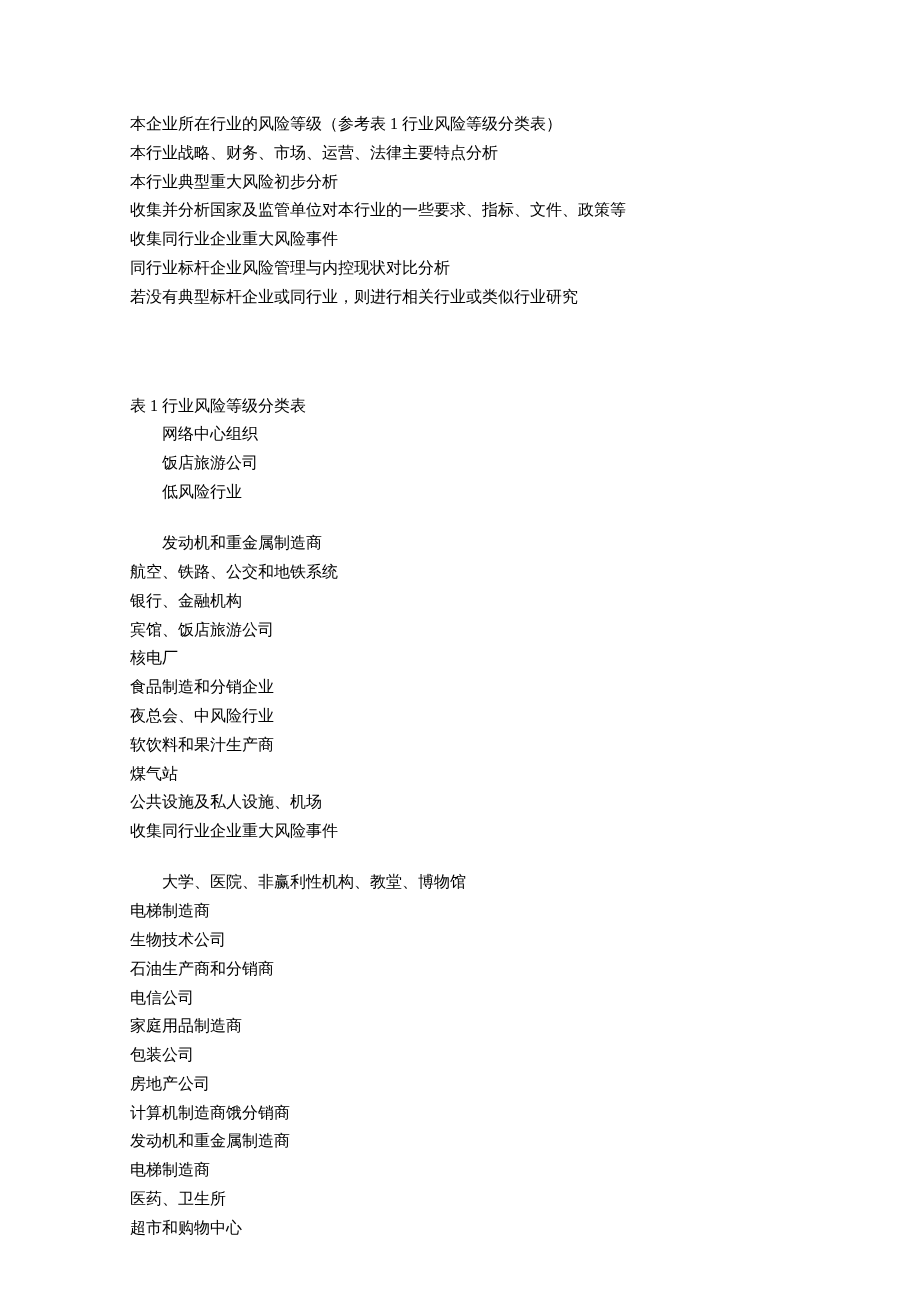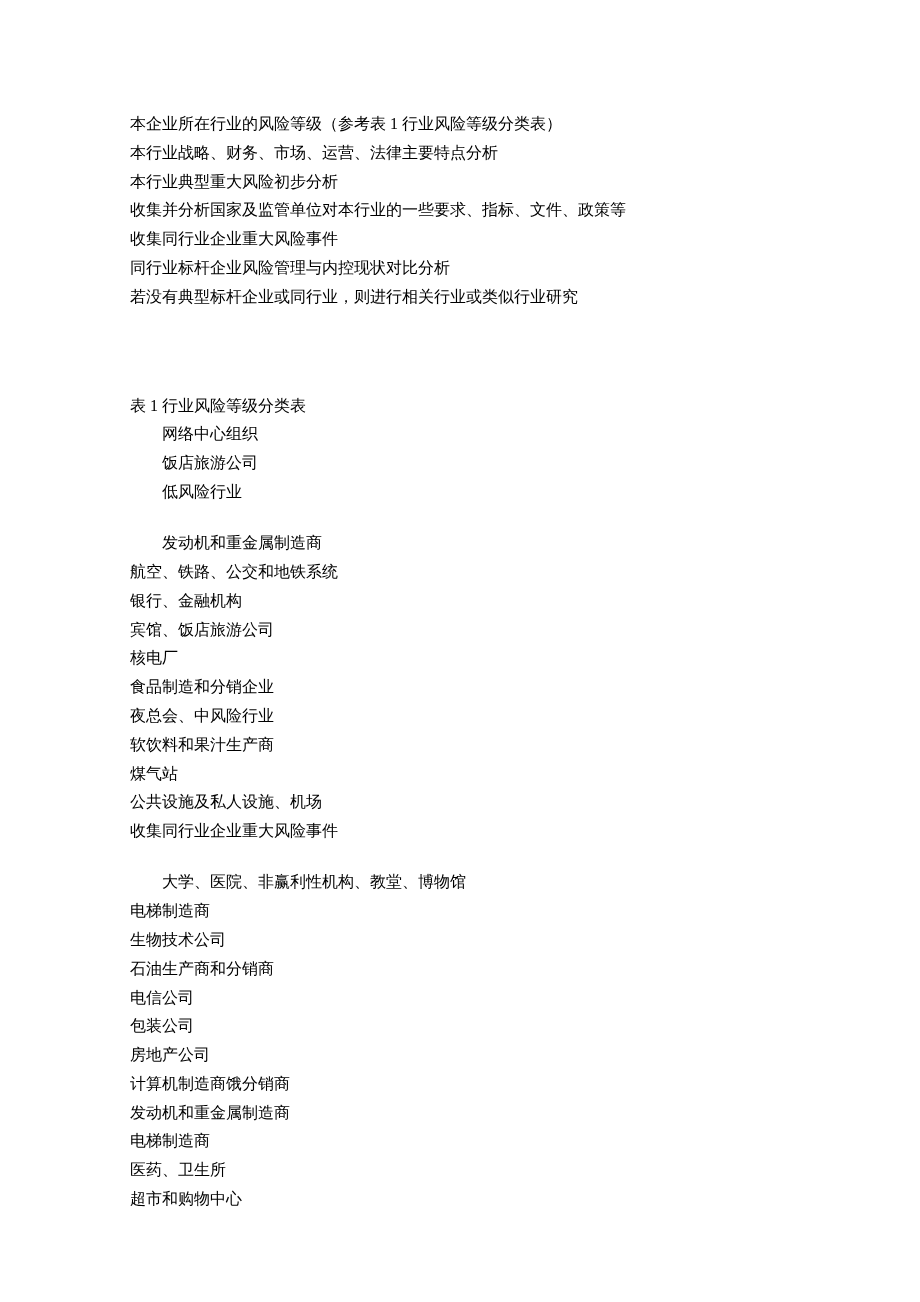--- a/index.html
+++ b/index.html
@@ -73,20 +73,21 @@
   </div>
 
   <div class="section-spacer"></div>
 
   <div>
     <p class="paragraph indent">大学、医院、非赢利性机构、教堂、博物馆</p>
     <p class="paragraph">电梯制造商</p>
     <p class="paragraph">生物技术公司</p>
     <p class="paragraph">石油生产商和分销商</p>
     <p class="paragraph">电信公司</p>
+    <p class="paragraph">家庭用品制造商</p>
     <p class="paragraph">包装公司</p>
     <p class="paragraph">房地产公司</p>
     <p class="paragraph">计算机制造商饿分销商</p>
     <p class="paragraph">发动机和重金属制造商</p>
     <p class="paragraph">电梯制造商</p>
     <p class="paragraph">医药、卫生所</p>
     <p class="paragraph">超市和购物中心</p>
   </div>
 
 </div>

